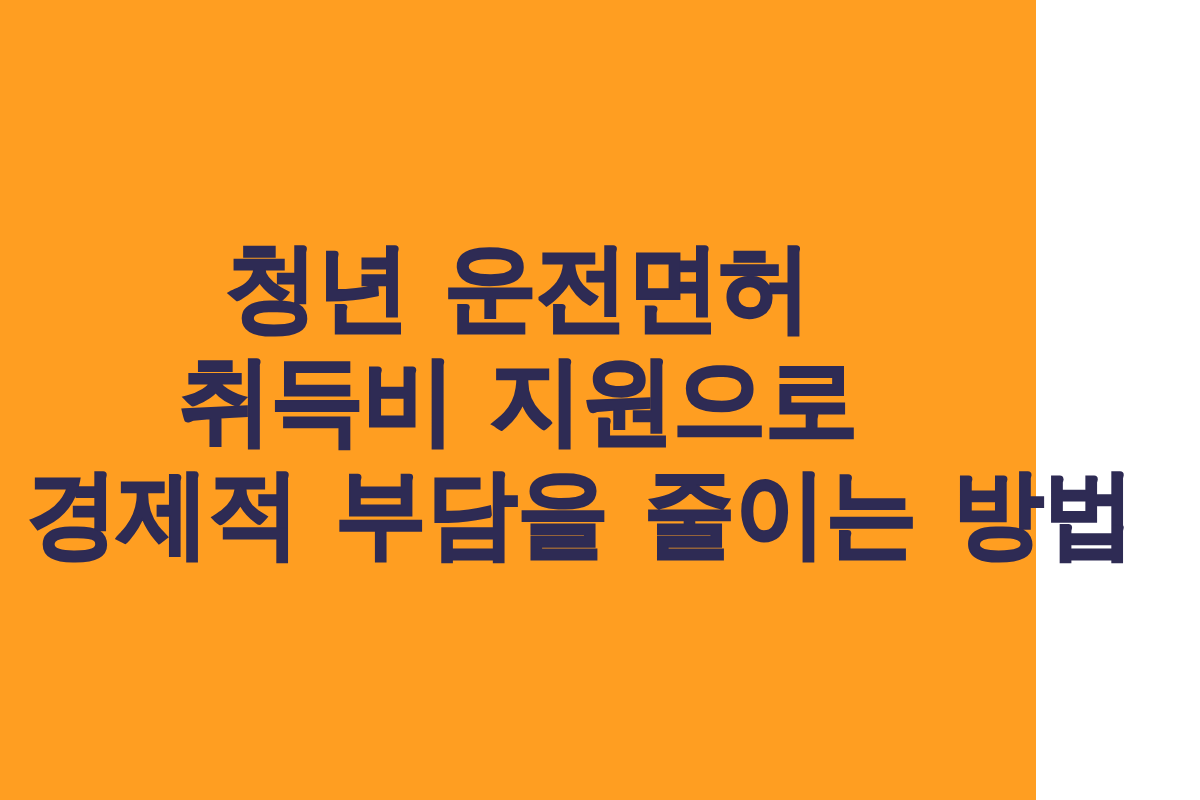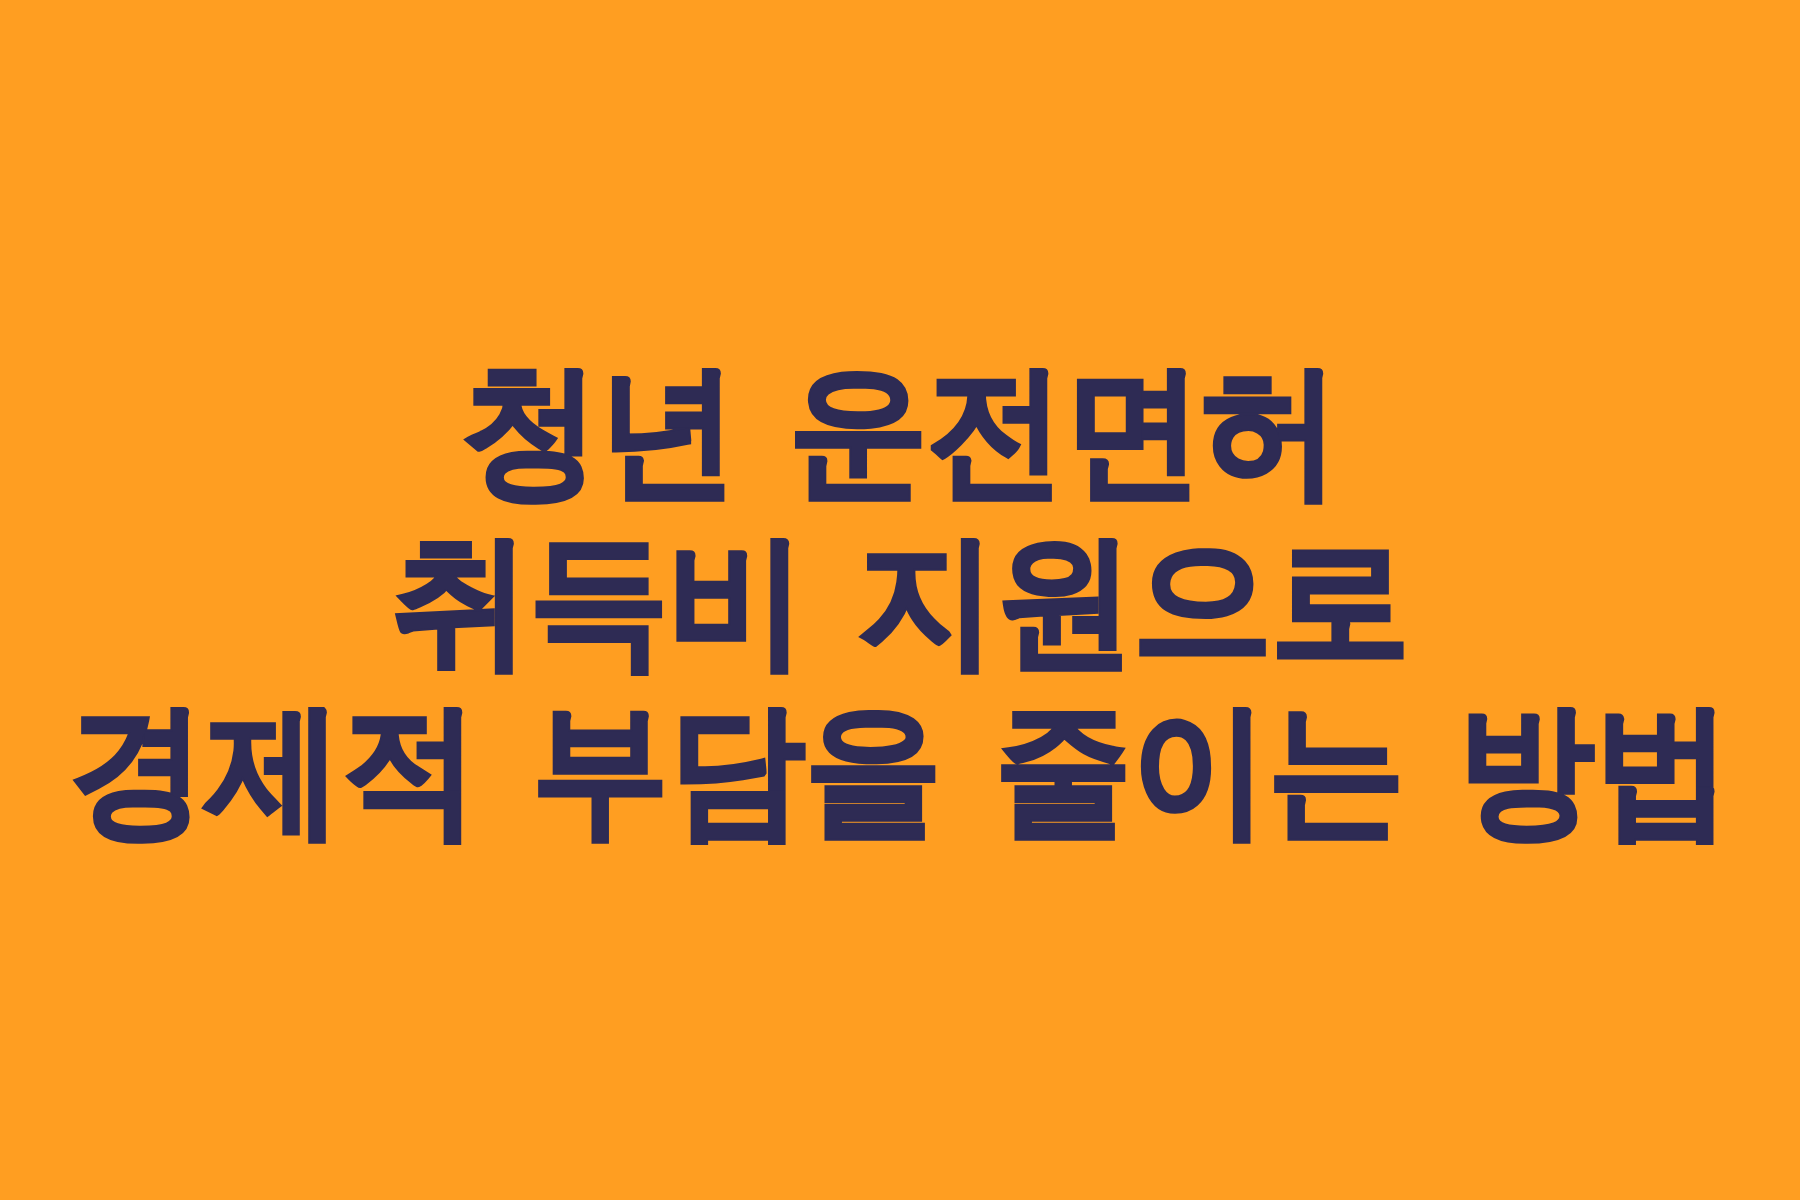--- a/index.html
+++ b/index.html
@@ -10,21 +10,21 @@
 
   body {
     width: 1200px;
     height: 800px;
     overflow: hidden;
     font-family: "DejaVu Sans", "Liberation Sans", sans-serif;
   }
 
   #poster {
     position: relative;
-    width: 1200px;
+    width: 1036px;
     height: 800px;
     box-sizing: border-box;
     display: flex;
     align-items: center;
     justify-content: center;
     background: #ff9e21;
   }
 
   #headline {
     width: 100%;

